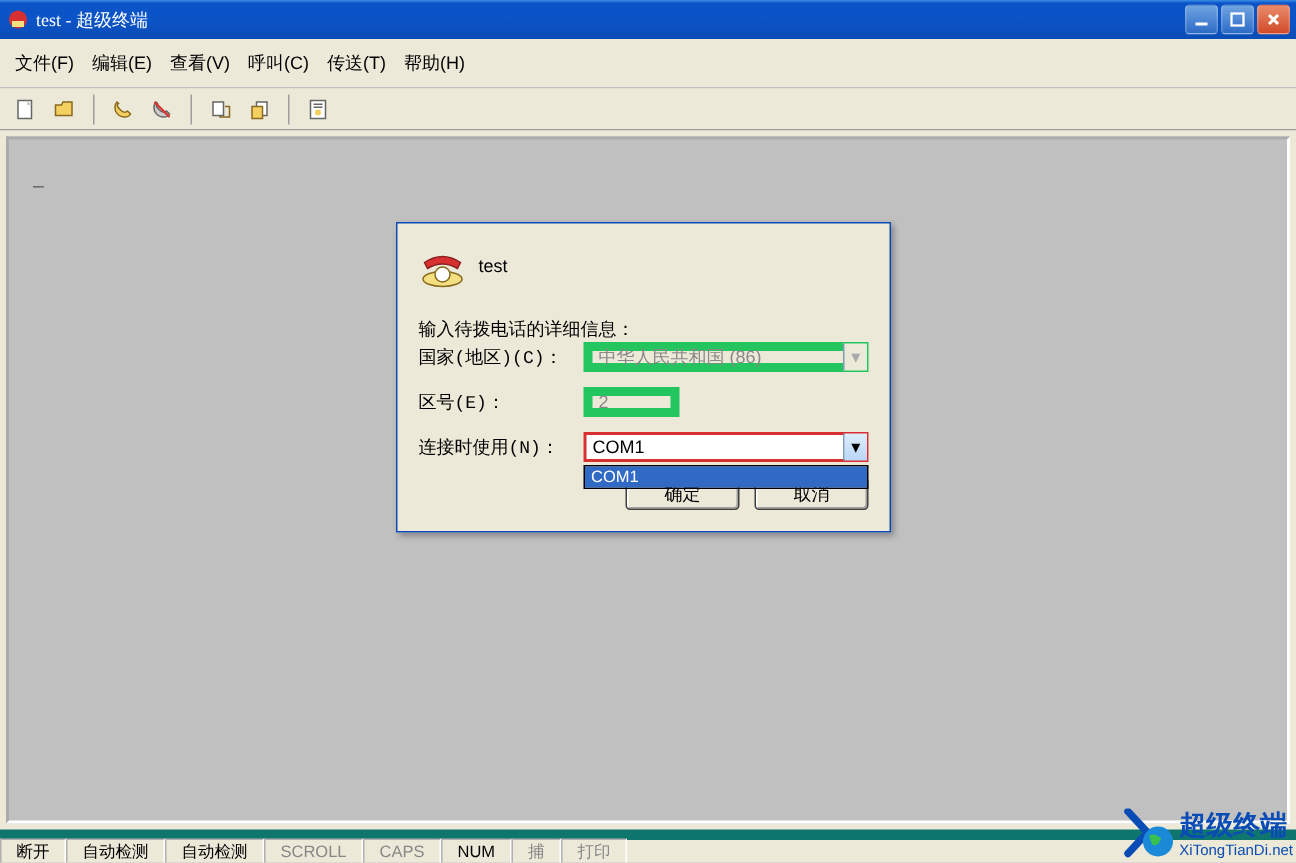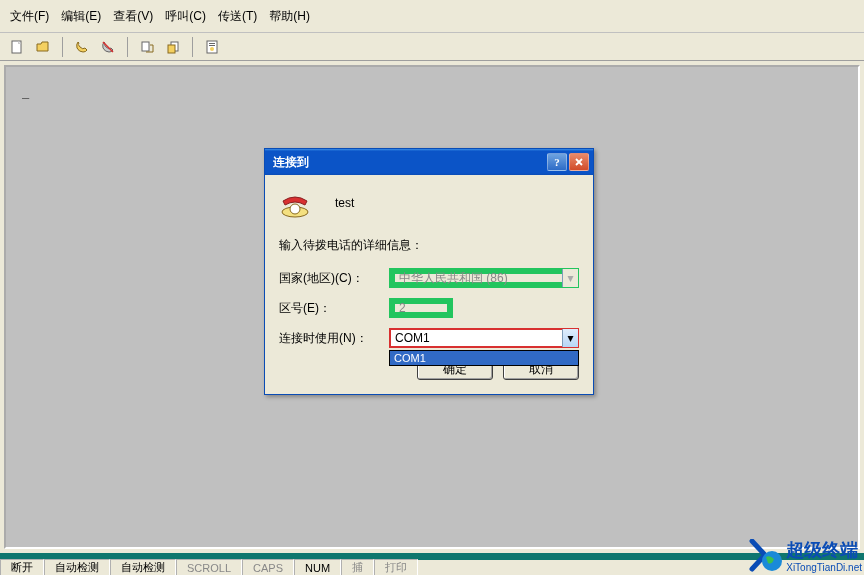--- a/index.html
+++ b/index.html
@@ -132,30 +132,30 @@
   border: 1px solid #fff5; border-radius: 2px;
   display: flex; align-items: center; justify-content: center;
   font-family: Tahoma; font-weight: bold; font-size: 11px;
 }
 .dlg-btn.help { background: linear-gradient(to bottom, #6fa3e0, #2d6bc7); }
 .dlg-btn.close { background: linear-gradient(to bottom, #e88a6a, #d14b2a); }
 
 .dialog-body {
   padding: 12px 14px 14px 14px;
 }
-.dlg-header { display: flex; align-items: center; gap: 24px; margin-bottom: 18px; }
+.dlg-header { display: flex; align-items: center; gap: 8px; margin-bottom: 18px; }
 .phone-icon { width: 32px; height: 32px; }
-.dlg-instr { margin-bottom: 14px; }
+.dlg-instr { }
 
 .form-row {
   display: flex; align-items: center;
   margin-bottom: 10px;
   position: relative;
 }
-.form-row .label { width: 110px; }
+.form-row .label { width: 110px; font-family: Liberation Mono, monospace; }
 .form-row .field {
   flex: 1;
   height: 20px;
   border: 6px solid #22c55e;
   background: #fff;
   padding: 0 4px;
   display: flex; align-items: center;
   font-size: 12px;
 }
 .form-row .field.disabled { background: #ece9d8; color: #888; }
@@ -211,20 +211,46 @@
   display: flex; align-items: center;
   gap: 4px;
 }
 .watermark .sub { font-size: 10px; color: #0a4cb5; display: block; font-weight: normal; }
 </style>
 </head>
 <body>
 
 <div class="window">
 
+  <div class="titlebar">
+    <span class="app-icon">
+      <svg viewBox="0 0 16 16">
+          <circle cx="8" cy="8" r="6" fill="#d83030"></circle>
+          <rect x="4" y="9" width="8" height="4" fill="#f4e080"></rect>
+        </svg>
+    </span>
+    <span class="title">test - 超级终端</span>
+    <div class="win-controls">
+      <div class="win-btn">
+          <svg width="10" height="10" viewBox="0 0 10 10">
+            <rect x="1" y="7" width="8" height="2" fill="#fff"></rect>
+          </svg>
+        </div>
+      <div class="win-btn">
+          <svg width="10" height="10" viewBox="0 0 10 10">
+            <rect x="1" y="1" width="8" height="8" fill="none" stroke="#fff" stroke-width="1.5"></rect>
+          </svg>
+        </div>
+      <div class="win-btn close">
+          <svg width="10" height="10" viewBox="0 0 10 10">
+            <path d="M2 2 L8 8 M8 2 L2 8" stroke="#fff" stroke-width="2"></path>
+          </svg>
+        </div>
+    </div>
+  </div>
 
   <div class="menubar">
     <span class="menu-item">文件(F)</span>
     <span class="menu-item">编辑(E)</span>
     <span class="menu-item">查看(V)</span>
     <span class="menu-item">呼叫(C)</span>
     <span class="menu-item">传送(T)</span>
     <span class="menu-item">帮助(H)</span>
   </div>
 
@@ -289,29 +315,20 @@
     <div class="status-cell">SCROLL</div>
     <div class="status-cell">CAPS</div>
     <div class="status-cell active">NUM</div>
     <div class="status-cell">捕</div>
     <div class="status-cell">打印</div>
   </div>
 
 </div>
 
 <div class="dialog">
-  <div class="dialog-titlebar">
-    <span class="title">连接到</span>
-    <div class="dlg-btn help">?</div>
-    <div class="dlg-btn close">
-        <svg width="8" height="8" viewBox="0 0 8 8">
-          <path d="M1 1 L7 7 M7 1 L1 7" stroke="#fff" stroke-width="1.8"></path>
-        </svg>
-      </div>
-  </div>
   <div class="dialog-body">
 
     <div class="dlg-header">
       <span class="phone-icon">
         <svg viewBox="0 0 32 32">
             <ellipse cx="16" cy="25" rx="13" ry="5" fill="#f4e080" stroke="#886a20"></ellipse>
             <path d="M4 14 Q16 6 28 14 L26 18 Q16 12 6 18 Z" fill="#d83030" stroke="#8a2020"></path>
             <circle cx="16" cy="22" r="5" fill="#fff" stroke="#886a20"></circle>
           </svg>
       </span>

